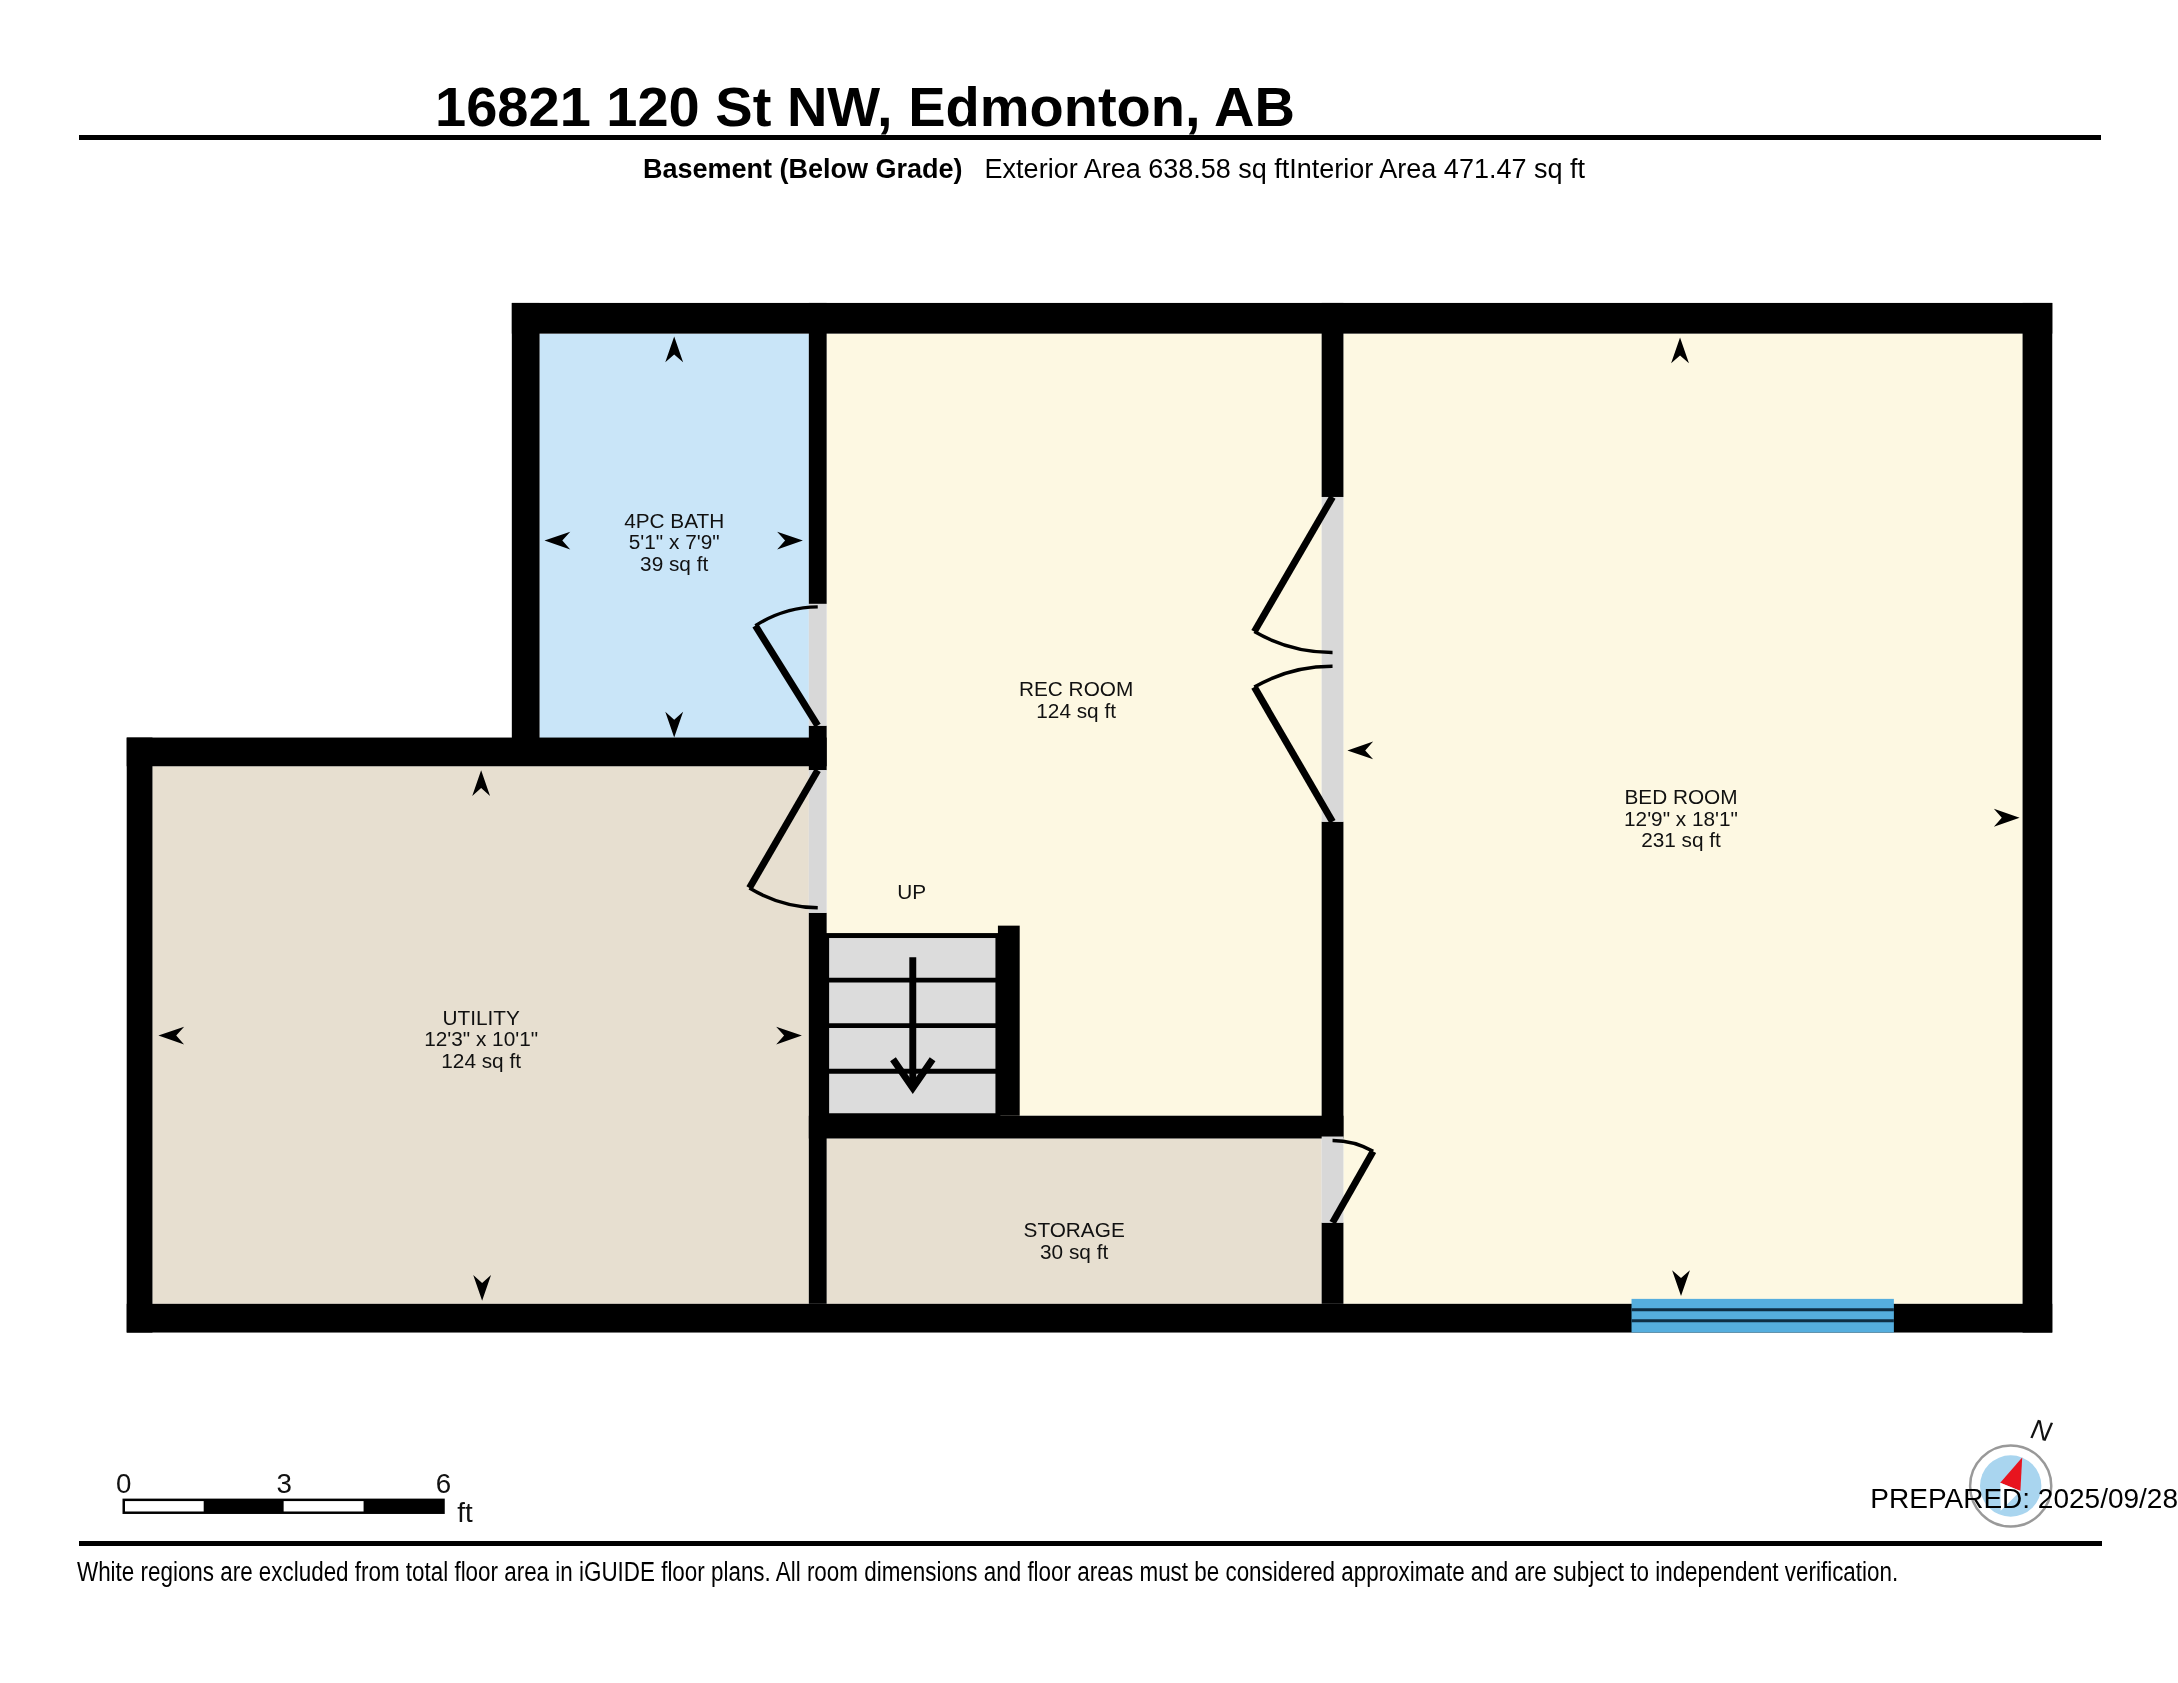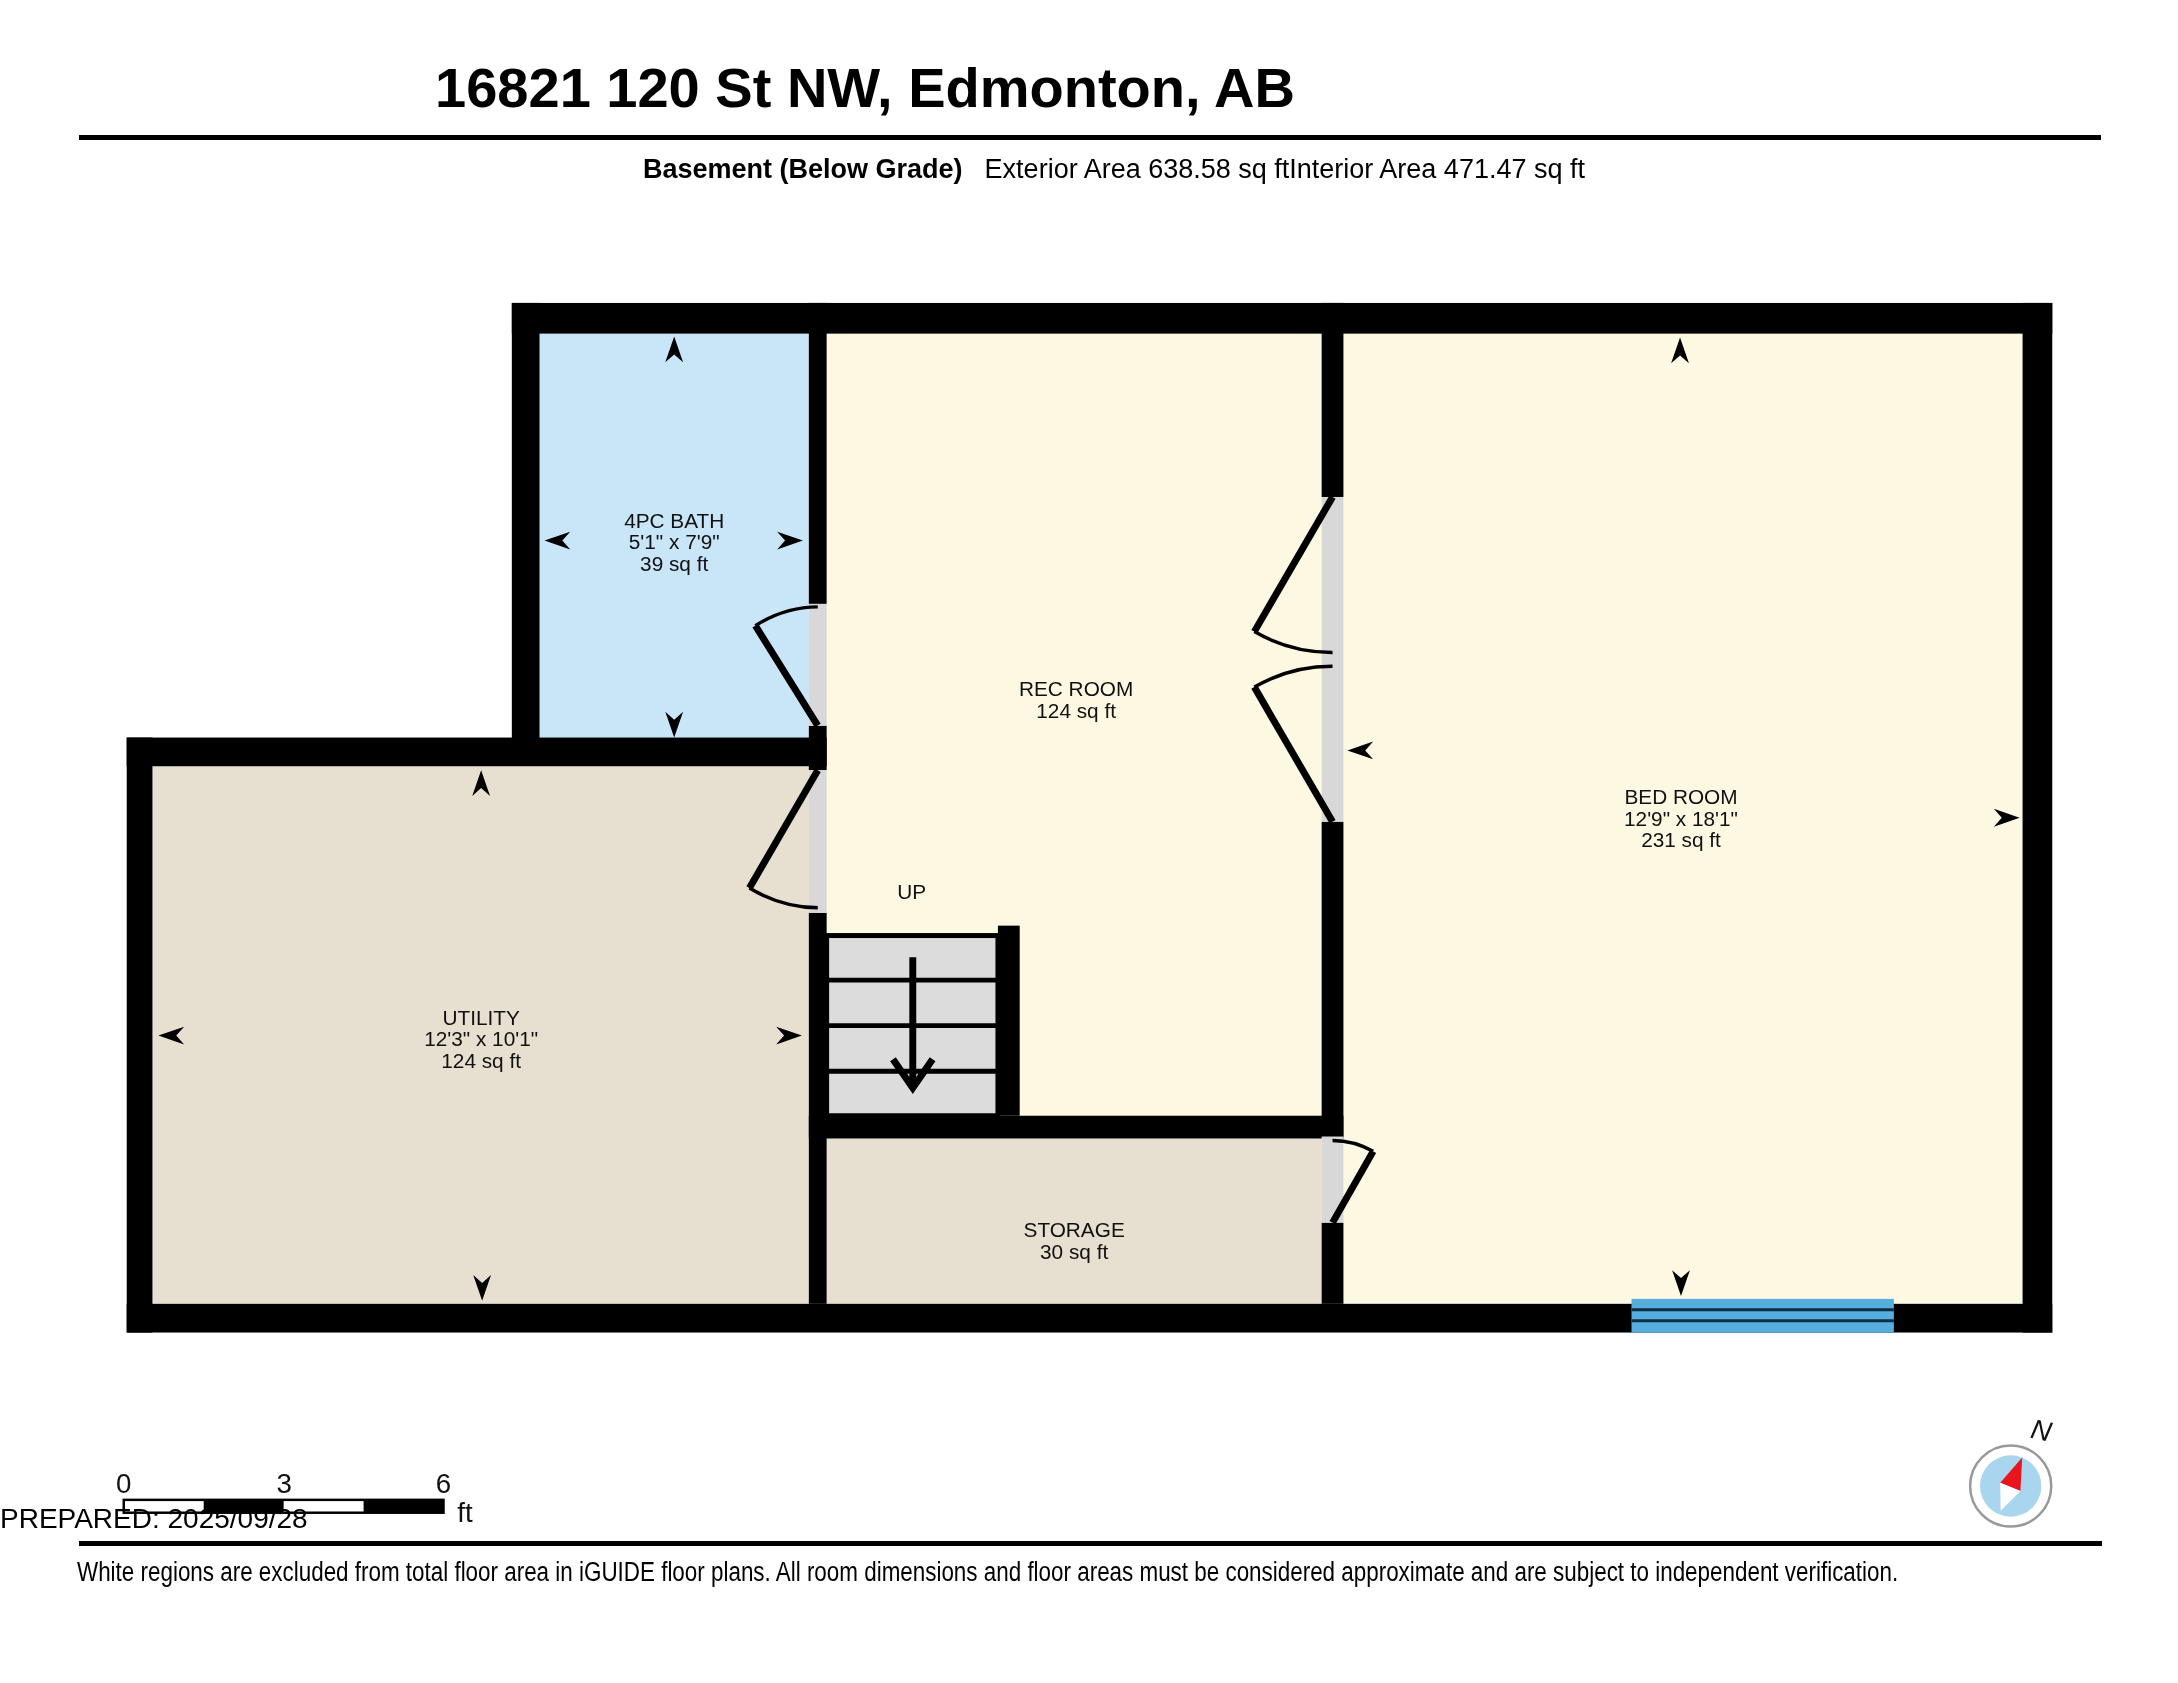--- a/index.html
+++ b/index.html
@@ -1,34 +1,34 @@
 <!DOCTYPE html>
 <html><head>
 <meta charset="utf-8">
 <style>
   html,body{margin:0;padding:0;}
   body{
     width:2178px;height:1683px;background:#ffffff;position:relative;
     font-family:"Liberation Sans",sans-serif;color:#000;
   }
   .title{
-    position:absolute;top:55px;left:0;width:1730px;text-align:center;
+    position:absolute;top:74px;left:0;width:1730px;text-align:center;
     font-size:56px;font-weight:bold;white-space:nowrap;
   }
   .rule{position:absolute;top:135px;left:79px;width:2022px;height:5px;background:#000;}
   .subheader{
     position:absolute;top:150px;left:0;width:2178px;display:flex;
     justify-content:center;align-items:flex-start;gap:22px;font-size:27px;
     transform:translateX(25px);
   }
   .floor-label{font-weight:bold;line-height:38px;}
   .areas{display:flex;flex-direction:row;}
   .areas div{line-height:38px;}
   .prepared{
-    position:absolute;top:1483px;left:0;width:2178px;text-align:left;font-size:28px;margin-top:20px;
+    position:absolute;top:1483px;left:0;width:2178px;text-align:right;font-size:28px;
   }
   .footer-line{position:absolute;top:1541px;left:79px;width:2023px;height:5px;background:#000;}
   .footer-text{
     position:absolute;top:1557px;left:77px;font-size:27px;white-space:nowrap;
     transform:scaleX(0.83);transform-origin:left top;
   }
   svg{position:absolute;top:0;left:0;}
   svg text{font-family:"Liberation Sans",sans-serif;fill:#111;}
   .roomlabel{font-size:21px;text-anchor:middle;}
   .scalenum{font-size:28px;text-anchor:middle;}

